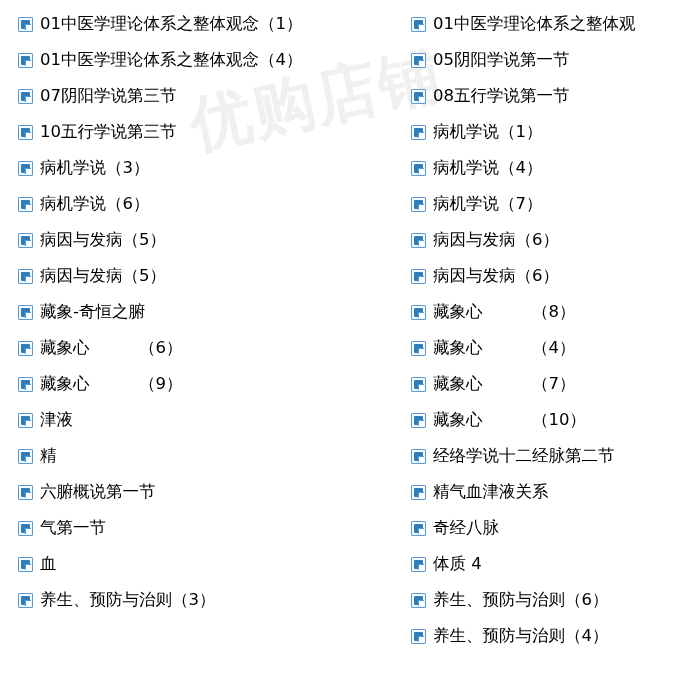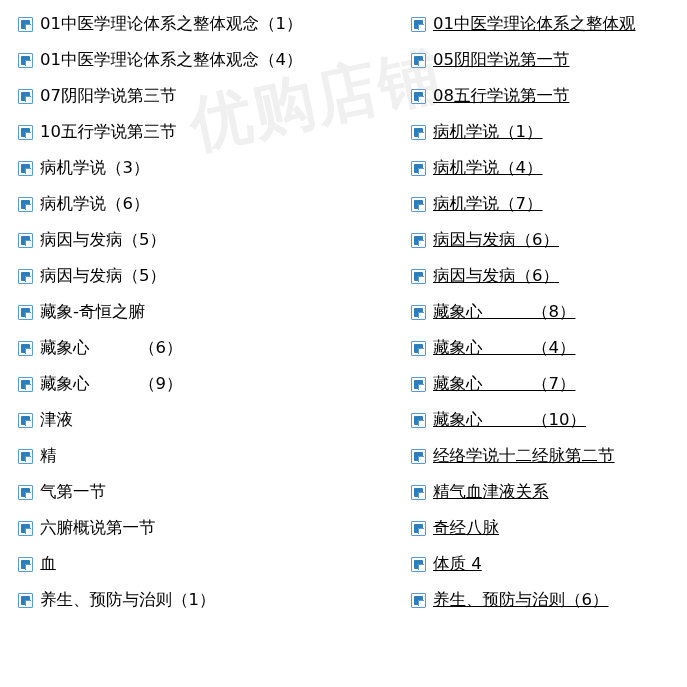--- a/index.html
+++ b/index.html
@@ -45,21 +45,20 @@
     flex-direction: column;
   }
   .col-left {
     width: 411px;
     padding-left: 18px;
     box-sizing: border-box;
   }
   .col-right {
     width: 276px;
     box-sizing: border-box;
-    text-decoration: underline;
   }
   .file-row {
     height: 36px;
     display: flex;
     flex-direction: row;
     align-items: center;
     white-space: nowrap;
   }
   .file-icon {
     width: 15px;
@@ -156,33 +155,33 @@
     <div class="file-row">
       <span class="file-icon"></span>
       <span class="file-name">津液</span>
     </div>
     <div class="file-row">
       <span class="file-icon"></span>
       <span class="file-name">精</span>
     </div>
     <div class="file-row">
       <span class="file-icon"></span>
+      <span class="file-name">六腑概说第一节</span>
+    </div>
+    <div class="file-row">
+      <span class="file-icon"></span>
       <span class="file-name">气第一节</span>
     </div>
     <div class="file-row">
       <span class="file-icon"></span>
-      <span class="file-name">六腑概说第一节</span>
-    </div>
-    <div class="file-row">
-      <span class="file-icon"></span>
       <span class="file-name">血</span>
     </div>
     <div class="file-row">
       <span class="file-icon"></span>
-      <span class="file-name">养生、预防与治则（1）</span>
+      <span class="file-name">养生、预防与治则（3）</span>
     </div>
   </div>
 
   <div class="column col-right">
     <div class="file-row">
       <span class="file-icon"></span>
       <span class="file-name">01中医学理论体系之整体观</span>
     </div>
     <div class="file-row">
       <span class="file-icon"></span>
@@ -241,15 +240,19 @@
       <span class="file-name">奇经八脉</span>
     </div>
     <div class="file-row">
       <span class="file-icon"></span>
       <span class="file-name">体质 4</span>
     </div>
     <div class="file-row">
       <span class="file-icon"></span>
       <span class="file-name">养生、预防与治则（6）</span>
     </div>
+    <div class="file-row">
+      <span class="file-icon"></span>
+      <span class="file-name">养生、预防与治则（4）</span>
+    </div>
   </div>
 
 </div>
 
 </body></html>

